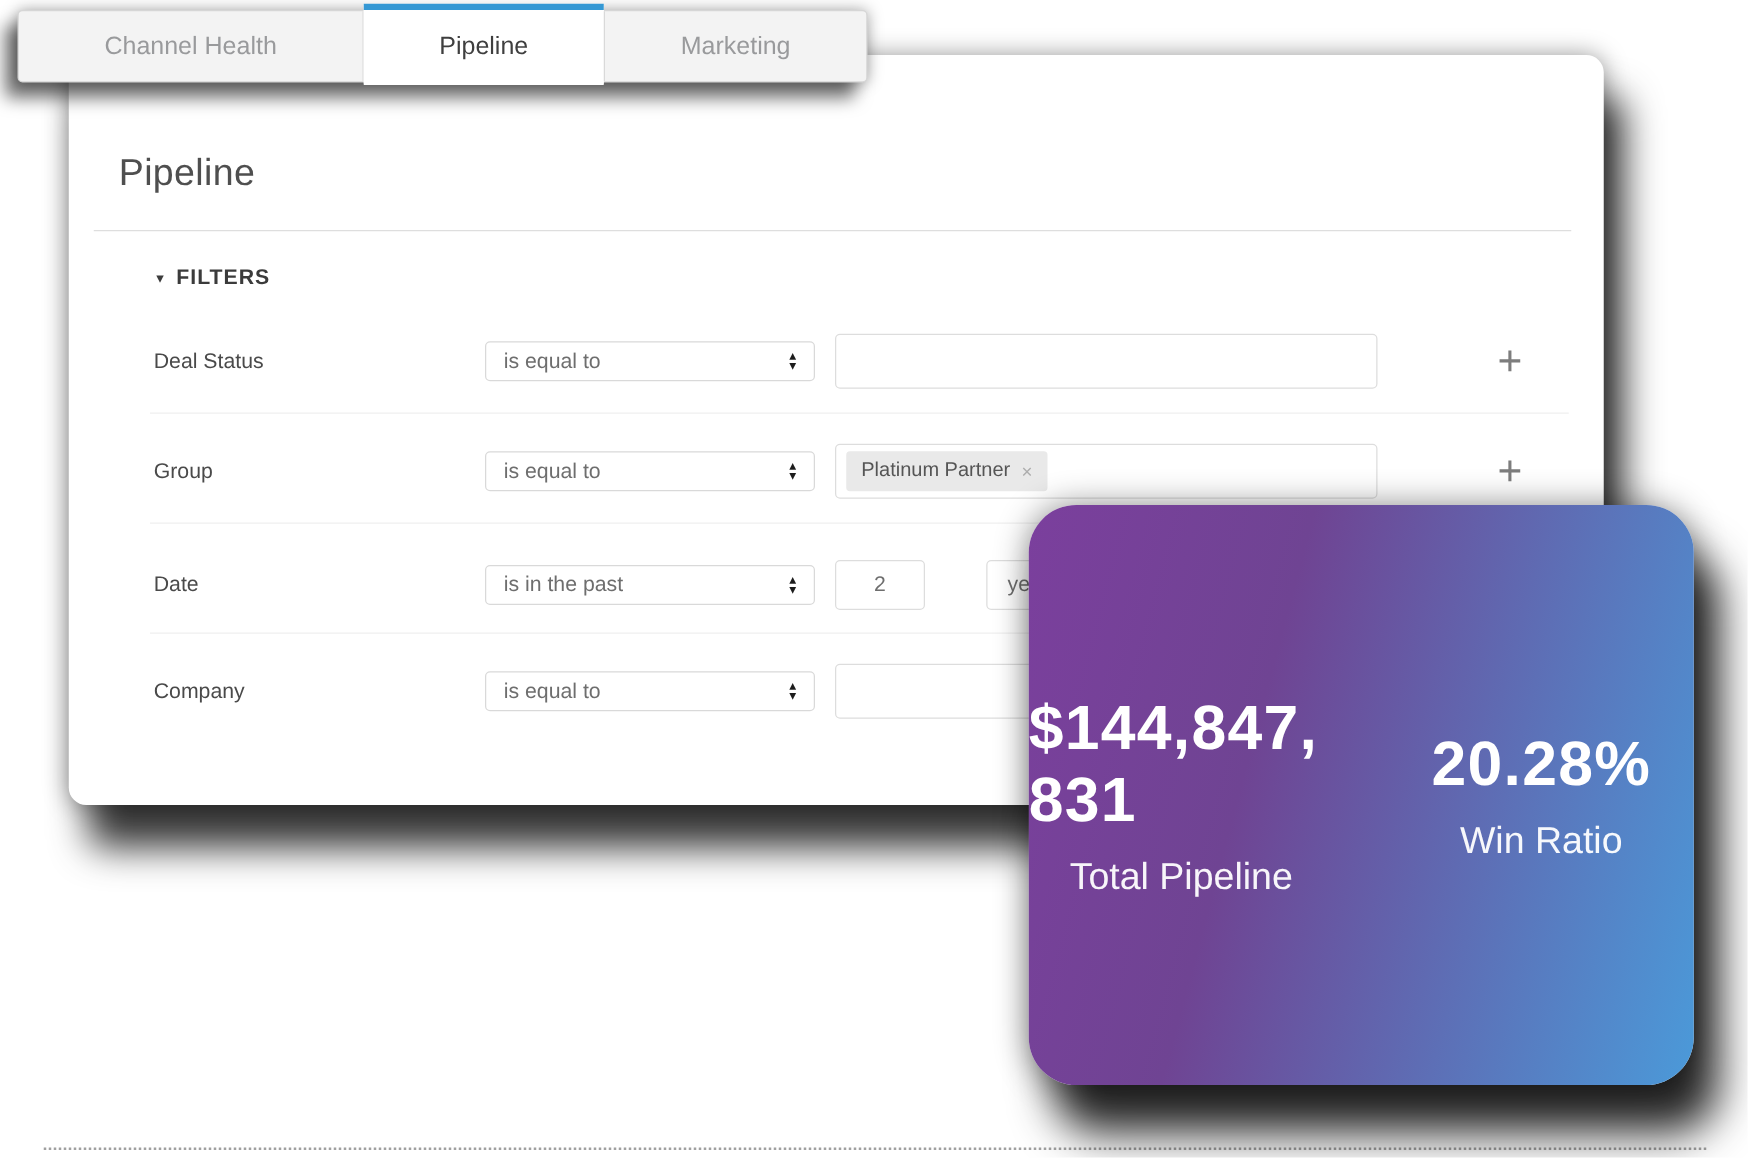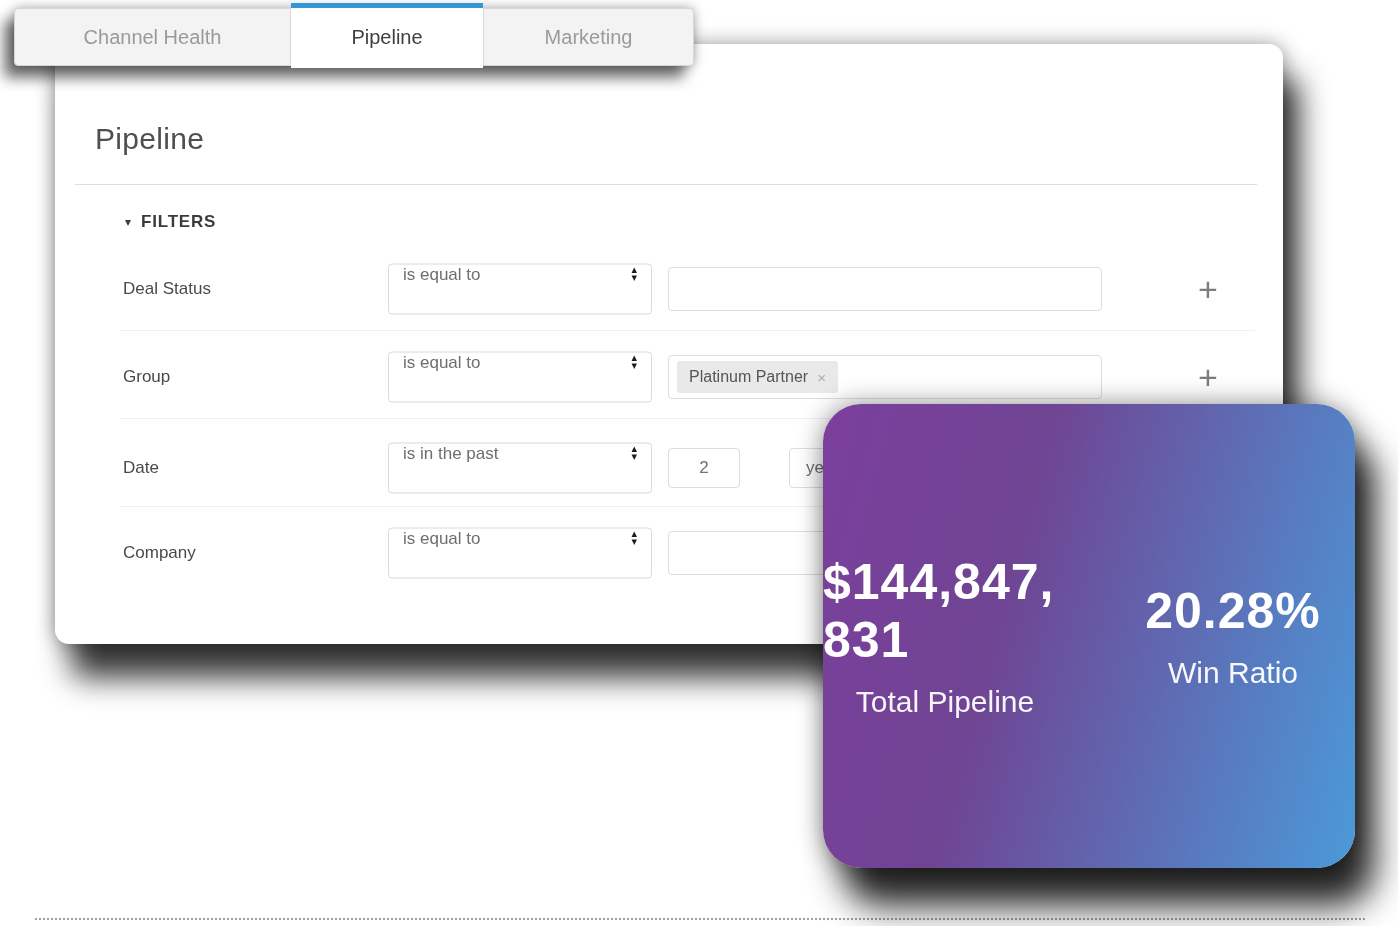--- a/index.html
+++ b/index.html
@@ -51,23 +51,23 @@
   .frow-1 { top:223px; } .frow-2 { top:311px; } .frow-3 { top:402px; } .frow-4 { top:487px; }
   .row-divider { position:absolute; left:65px; width:1135px; height:1px; background:#f0f0f0; }
   .rd-1 { top:286px; } .rd-2 { top:374px; } .rd-3 { top:462px; }
 
   .flabel {
     position:absolute; left:68px; top:50%; transform:translateY(-50%);
     font-size:17px; color:#4a4a4a;
   }
   .fselect {
     position:absolute; left:333px; top:50%; transform:translateY(-50%);
-    width:264px; height:51px; background:#fff;
+    width:264px; height:32px; background:#fff;
     border:1px solid #d9d9d9; border-radius:4px;
-    display:flex; align-items:flex-start; padding:0 14px; cursor:pointer;
+    display:flex; align-items:center; padding:0 14px; cursor:pointer;
   }
   .fselect .sel-text { flex:1; font-size:17px; color:#6e6e6e; }
   .stepper { display:flex; flex-direction:column; align-items:center; line-height:8px; }
   .stepper span { font-size:11px; color:#1c1c1c; }
   .finput {
     position:absolute; left:613px; top:50%; transform:translateY(-50%);
     width:434px; height:44px; background:#fff;
     border:1px solid #dddddd; border-radius:4px;
     font-size:16px; color:#555; padding:0 10px; outline:none;
   }

